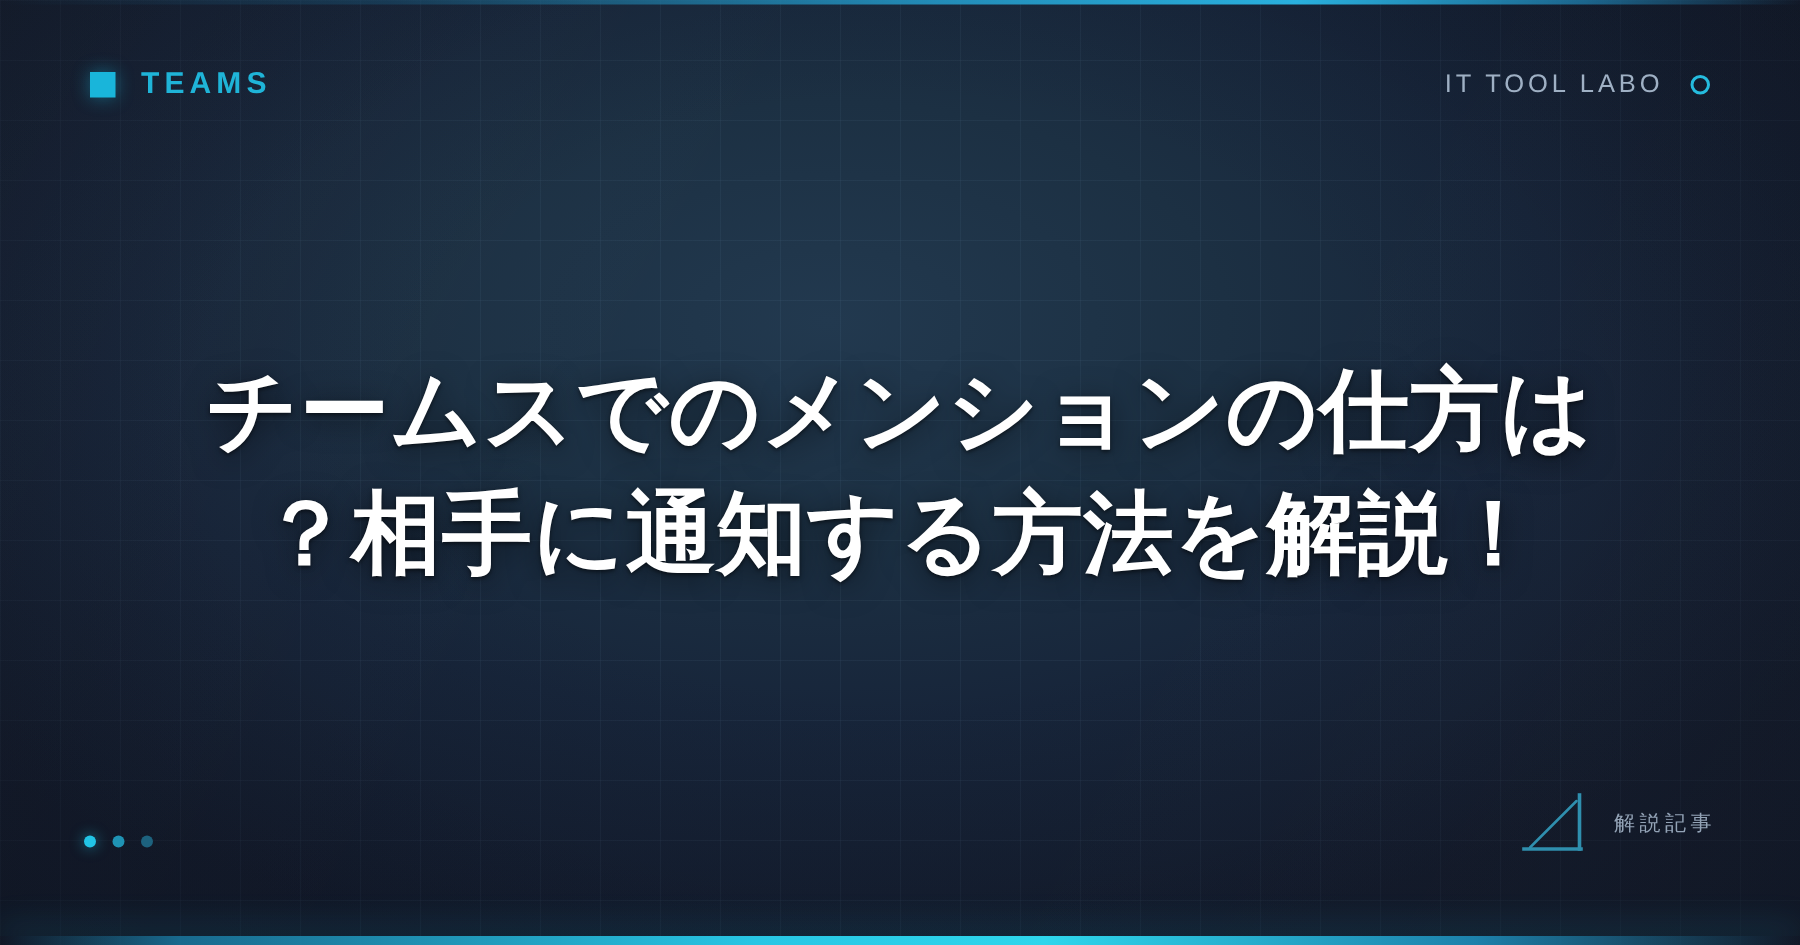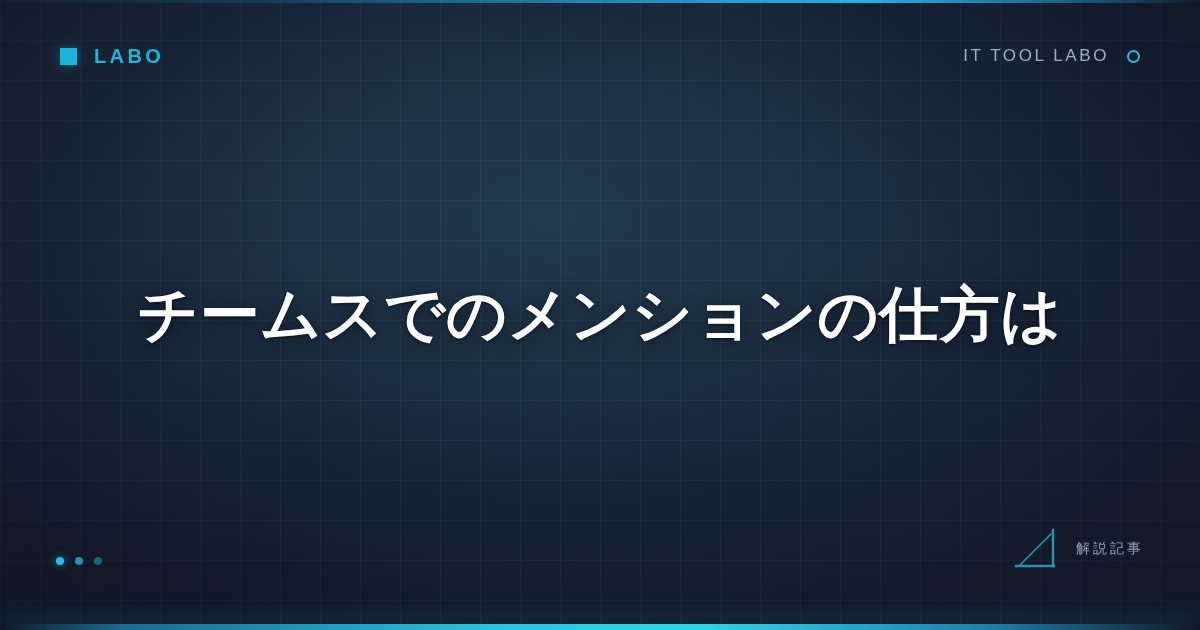--- a/index.html
+++ b/index.html
@@ -143,31 +143,32 @@
   <div class="bg-grid"></div>
   <div class="bg-grid-fade"></div>
   <div class="bg-vignette"></div>
 
   <div class="rule-top"></div>
   <div class="rule-bottom"></div>
 
   <div class="hdr">
     <div class="brand">
       <span class="brand-mark"></span>
-      <span class="brand-txt">LABO</span>
+      <span class="brand-txt">TEAMS</span>
     </div>
     <div class="meta">
       <span class="meta-txt">IT TOOL LABO</span>
       <span class="meta-ring"></span>
     </div>
   </div>
 
   <div class="title-wrap">
     <h1 class="title">
       <span class="title-line">チームスでのメンションの仕方は</span>
+      <span class="title-line">？相手に通知する方法を解説！</span>
     </h1>
   </div>
 
   <div class="dots">
     <span class="dot d1"></span>
     <span class="dot d2"></span>
     <span class="dot d3"></span>
   </div>
 
   <div class="badge">

